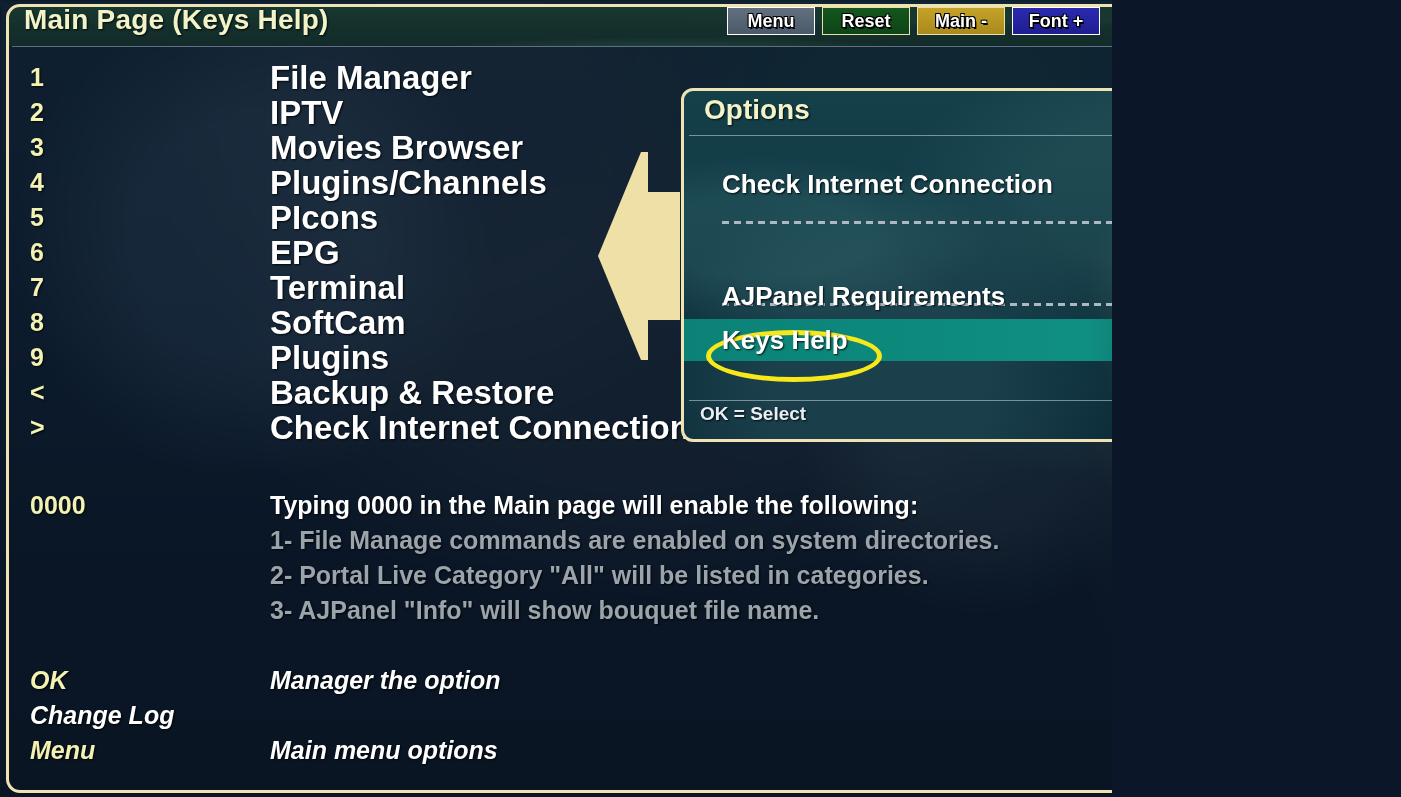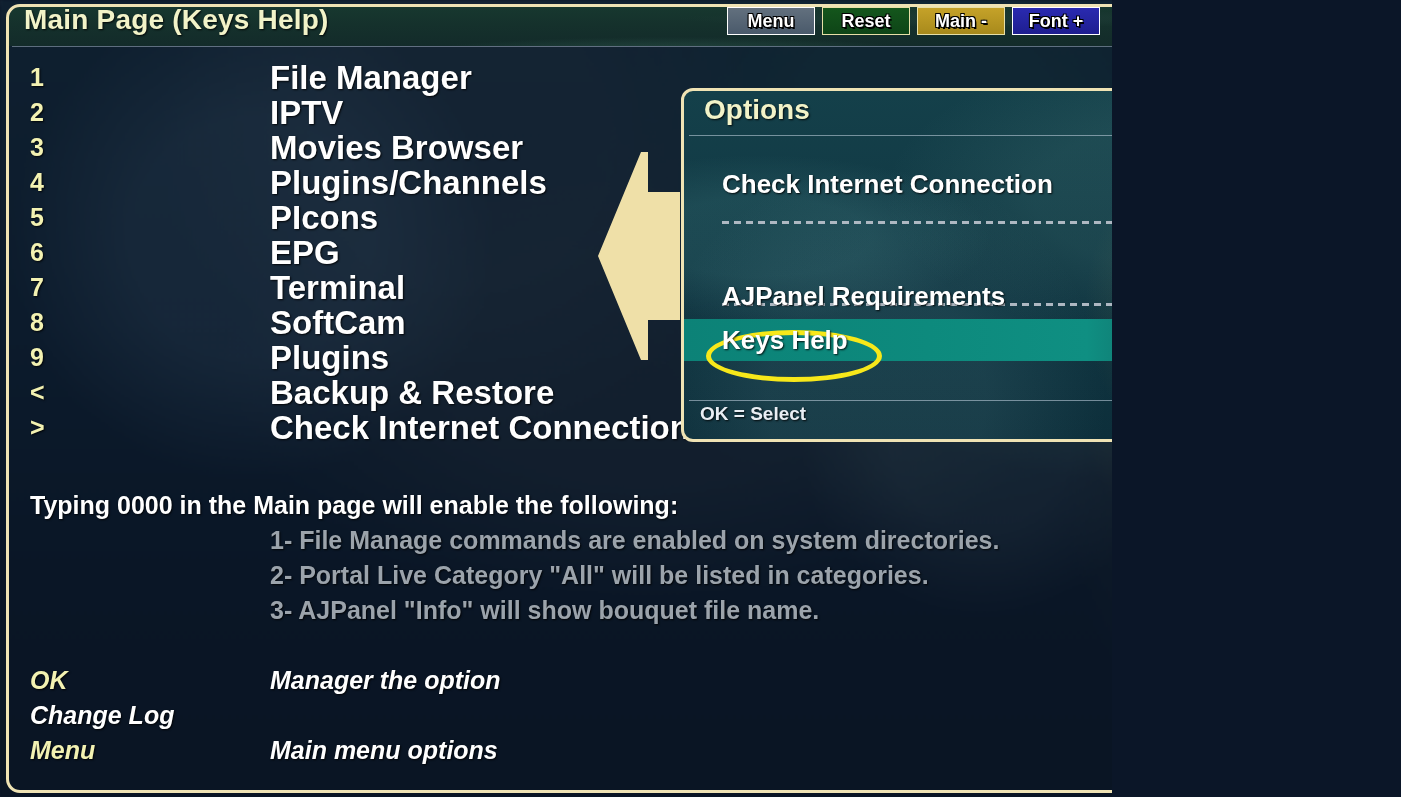--- a/index.html
+++ b/index.html
@@ -236,20 +236,21 @@
         <div class="d">Backup &amp; Restore</div>
       </div>
       <div class="row">
         <div class="k">&gt;</div>
         <div class="d">Check Internet Connection</div>
       </div>
     </div>
 
     <div class="zero-block">
       <div class="row">
+        <div class="k">0000</div>
         <div class="d">Typing 0000 in the Main page will enable the following:</div>
       </div>
       <div class="row">
         <div class="k"></div>
         <div class="d dim">1- File Manage commands are enabled on system directories.</div>
       </div>
       <div class="row">
         <div class="k"></div>
         <div class="d dim">2- Portal Live Category "All" will be listed in categories.</div>
       </div>

